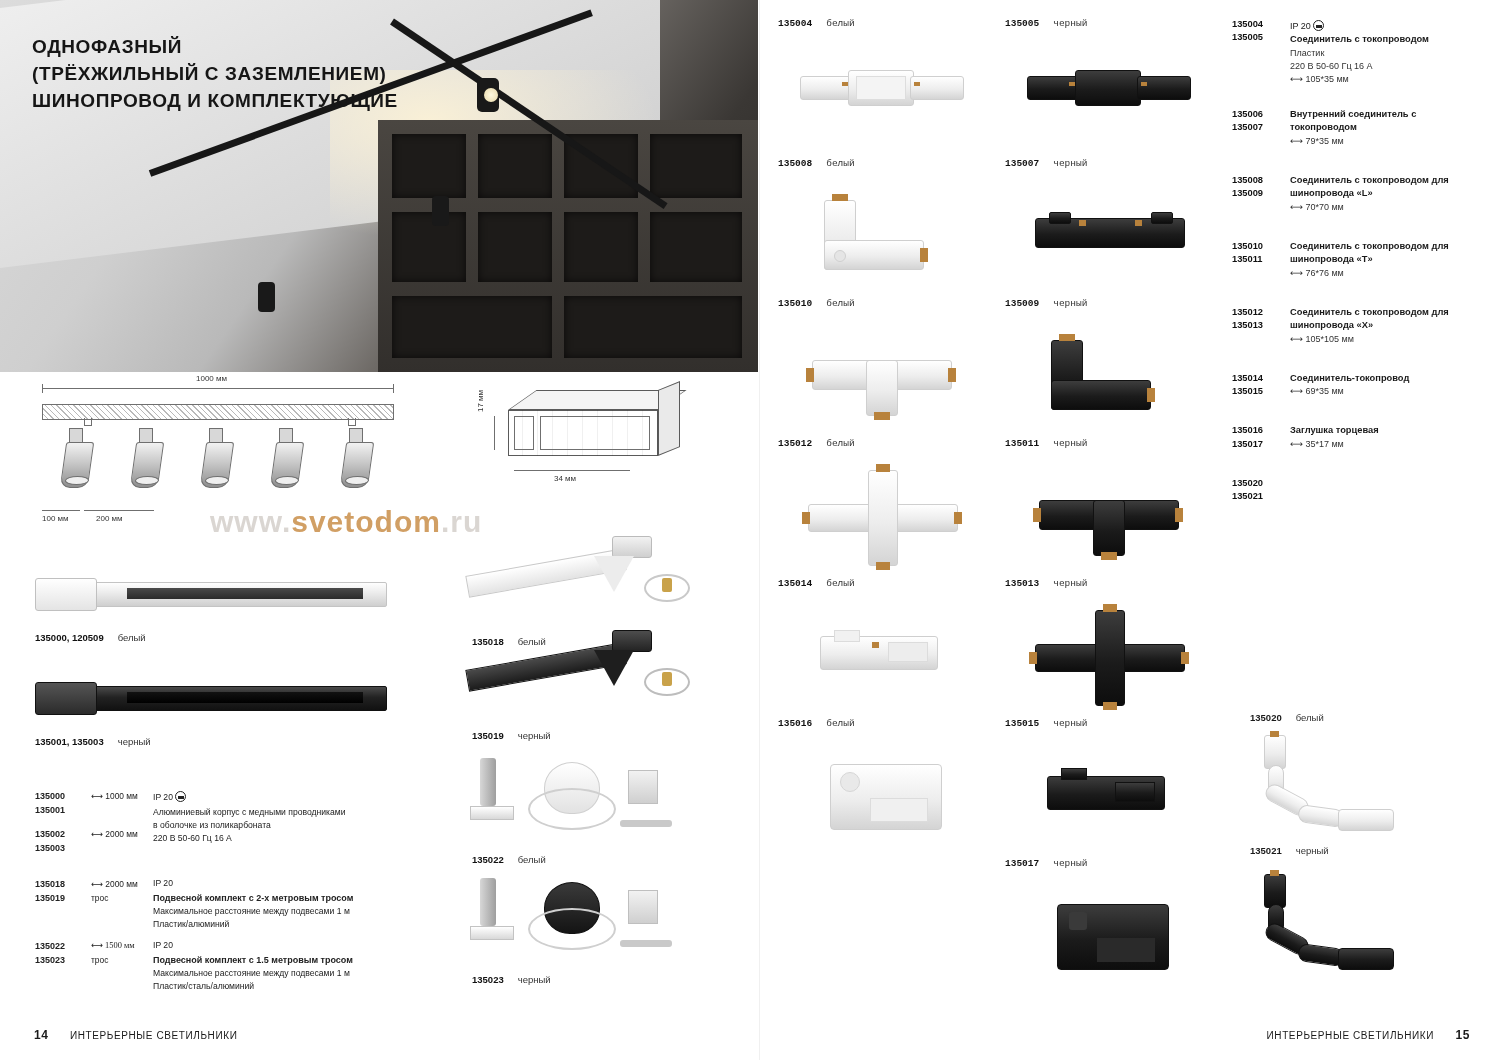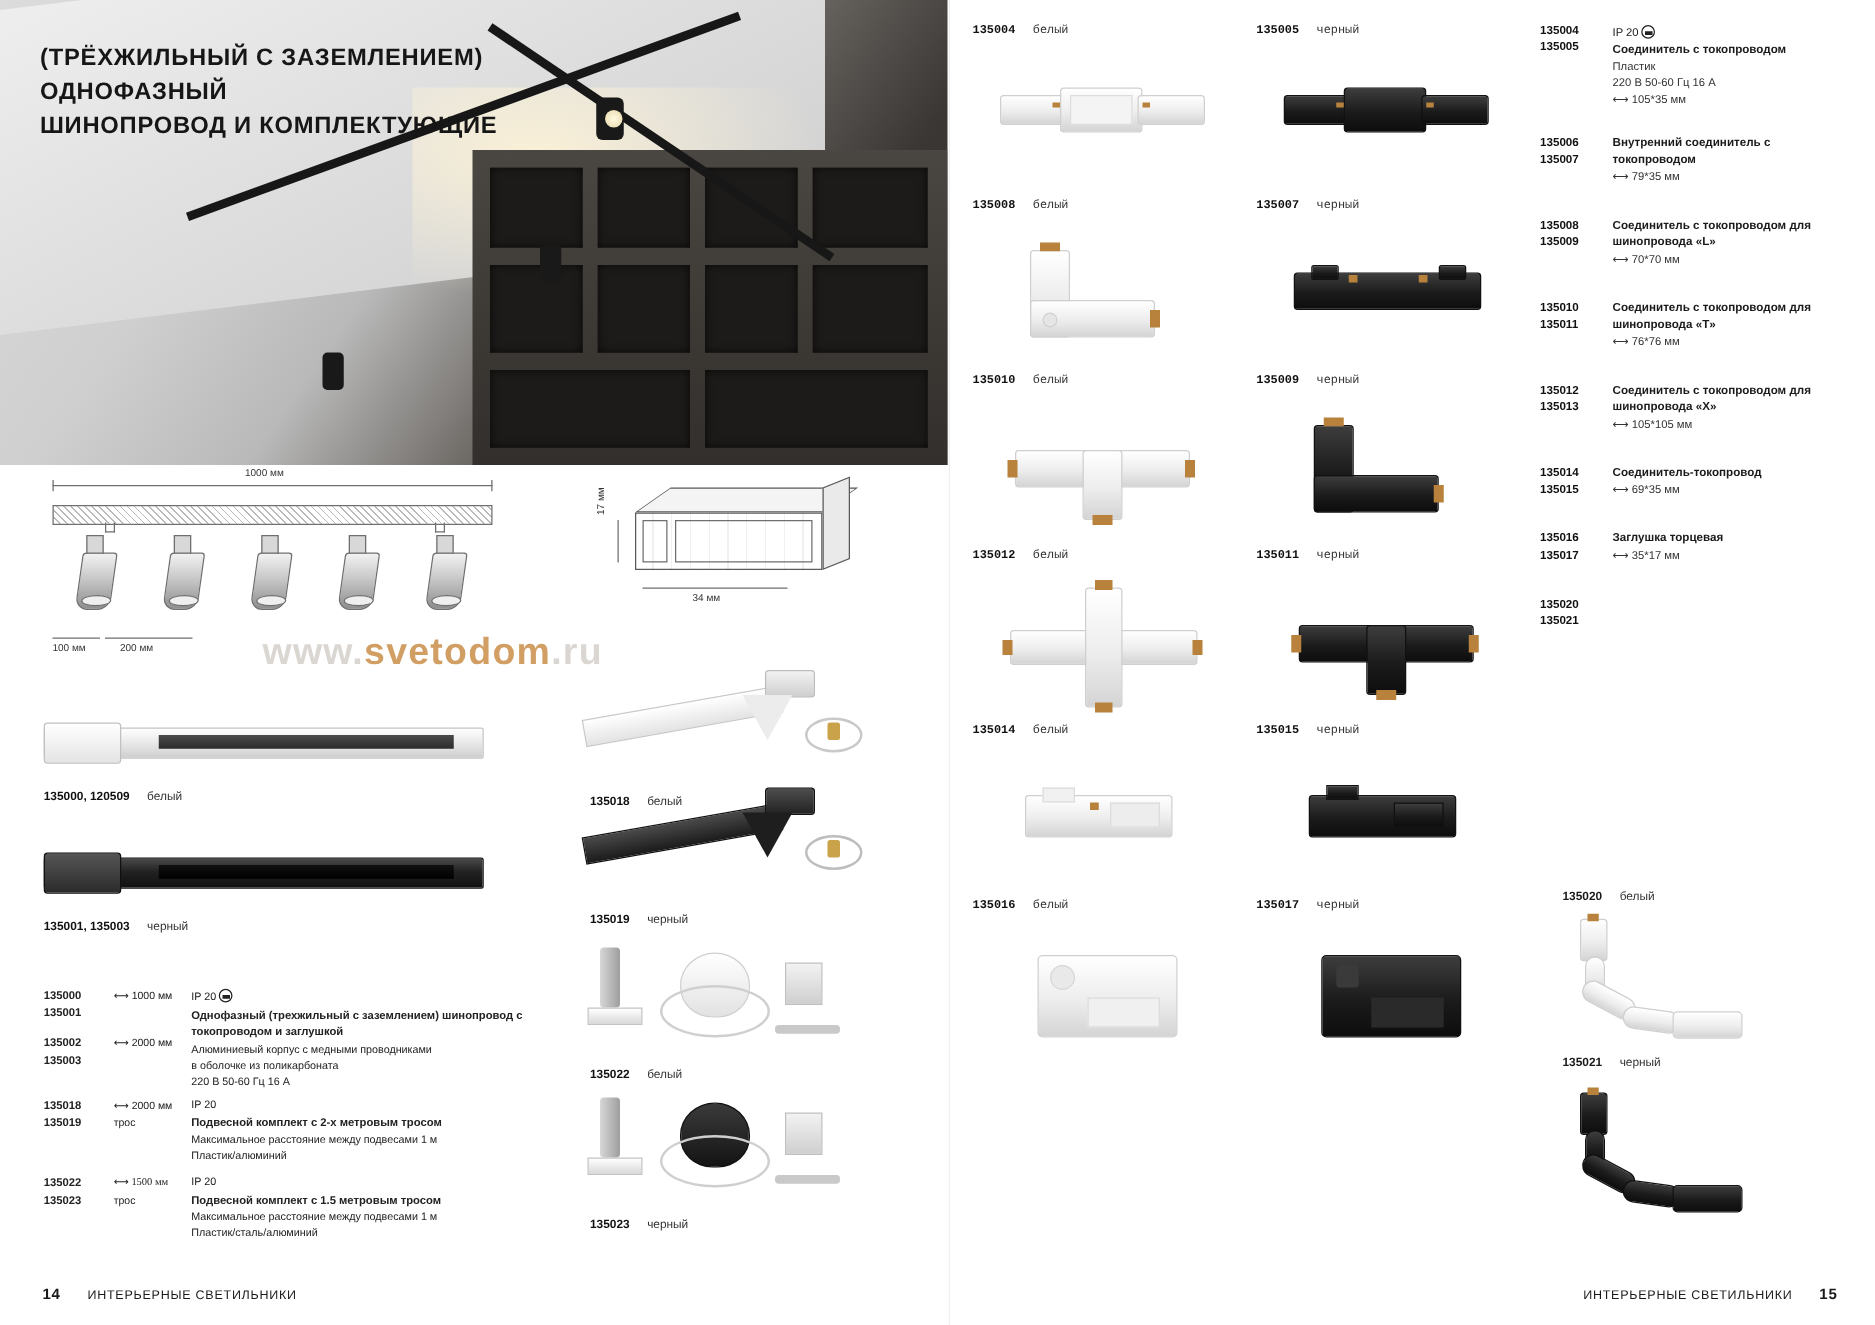--- a/index.html
+++ b/index.html
@@ -177,22 +177,22 @@
         <div class="cell" style="left:186px;top:176px;width:178px;height:62px;"></div>
       </div>
       <div class="track-line track-a"></div>
       <div class="track-line track-b"></div>
       <div class="spot" style="left:258px;top:282px;"></div>
       <div class="spot" style="left:432px;top:196px;"></div>
       <div class="spot" style="left:477px;top:78px;width:22px;height:34px;border-radius:5px;"></div>
       <div style="position:absolute;left:484px;top:88px;width:14px;height:14px;border-radius:50%;background:radial-gradient(circle,#fff9e0,#e7d8a8);"></div>
 
       <div class="hero-title">
+        <div>ОДНОФАЗНЫЙ</div>
         <div>(ТРЁХЖИЛЬНЫЙ С ЗАЗЕМЛЕНИЕМ)</div>
-        <div>ОДНОФАЗНЫЙ</div>
         <div>ШИНОПРОВОД И КОМПЛЕКТУЮЩИЕ</div>
       </div>
     </div>
 
     <div class="tech-drawing">
       <div class="dim-line" style="left:24px;top:6px;width:352px;height:1px;"></div>
       <div class="dim-line" style="left:24px;top:2px;width:1px;height:9px;"></div>
       <div class="dim-line" style="left:375px;top:2px;width:1px;height:9px;"></div>
       <div class="dim-text" style="left:178px;top:-8px;">1000 мм</div>
       <div class="tech-ceiling"></div>
@@ -315,21 +315,20 @@
 
     <div class="spec" style="left:35px;top:790px;width:440px;height:80px;">
       <div class="codes" style="top:0;">135000</div>
       <div class="codes" style="top:14px;">135001</div>
       <div class="codes" style="top:38px;">135002</div>
       <div class="codes" style="top:52px;">135003</div>
       <div class="len" style="top:0;">⟷ <span>1000 мм</span></div>
       <div class="len" style="top:38px;">⟷ <span>2000 мм</span></div>
       <div class="txt" style="top:-1px;">
         <div style="margin-bottom:2px;"><span>IP 20</span> <span class="ip-badge"></span></div>
-        <div><b>Однофазный (трехжильный с заземлением) шинопровод с токопроводом и заглушкой</b></div>
         <div>Алюминиевый корпус с медными проводниками</div>
         <div>в оболочке из поликарбоната</div>
         <div>220 В    50-60 Гц    16 А</div>
       </div>
     </div>
 
     <div class="spec" style="left:35px;top:878px;width:440px;height:60px;">
       <div class="codes" style="top:0;">135018</div>
       <div class="codes" style="top:14px;">135019</div>
       <div class="len" style="top:0;">⟷ <span>2000 мм</span></div>
@@ -472,20 +471,31 @@
         <div class="lbl"><span class="code">135011</span><span class="clr">черный</span></div>
         <div class="img">
           <div class="shape b" style="left:34px;top:44px;width:140px;height:30px;border-radius:3px;"></div>
           <div class="shape b" style="left:88px;top:44px;width:32px;height:56px;border-radius:3px;"></div>
           <div class="pin" style="left:28px;top:52px;width:8px;height:14px;"></div>
           <div class="pin" style="left:170px;top:52px;width:8px;height:14px;"></div>
           <div class="pin" style="left:96px;top:96px;width:16px;height:8px;"></div>
         </div>
       </div>
 
+      <div class="prod">
+        <div class="lbl"><span class="code">135013</span><span class="clr">черный</span></div>
+        <div class="img">
+          <div class="shape b" style="left:30px;top:48px;width:150px;height:28px;border-radius:3px;"></div>
+          <div class="shape b" style="left:90px;top:14px;width:30px;height:96px;border-radius:3px;"></div>
+          <div class="pin" style="left:24px;top:56px;width:8px;height:12px;"></div>
+          <div class="pin" style="left:176px;top:56px;width:8px;height:12px;"></div>
+          <div class="pin" style="left:98px;top:8px;width:14px;height:8px;"></div>
+          <div class="pin" style="left:98px;top:106px;width:14px;height:8px;"></div>
+        </div>
+      </div>
 
       <div class="prod">
         <div class="lbl"><span class="code">135015</span><span class="clr">черный</span></div>
         <div class="img">
           <div class="shape b" style="left:42px;top:40px;width:118px;height:34px;border-radius:3px;"></div>
           <div class="shape b" style="left:56px;top:32px;width:26px;height:12px;"></div>
           <div class="shape b" style="left:110px;top:46px;width:40px;height:20px;"></div>
         </div>
       </div>
 

